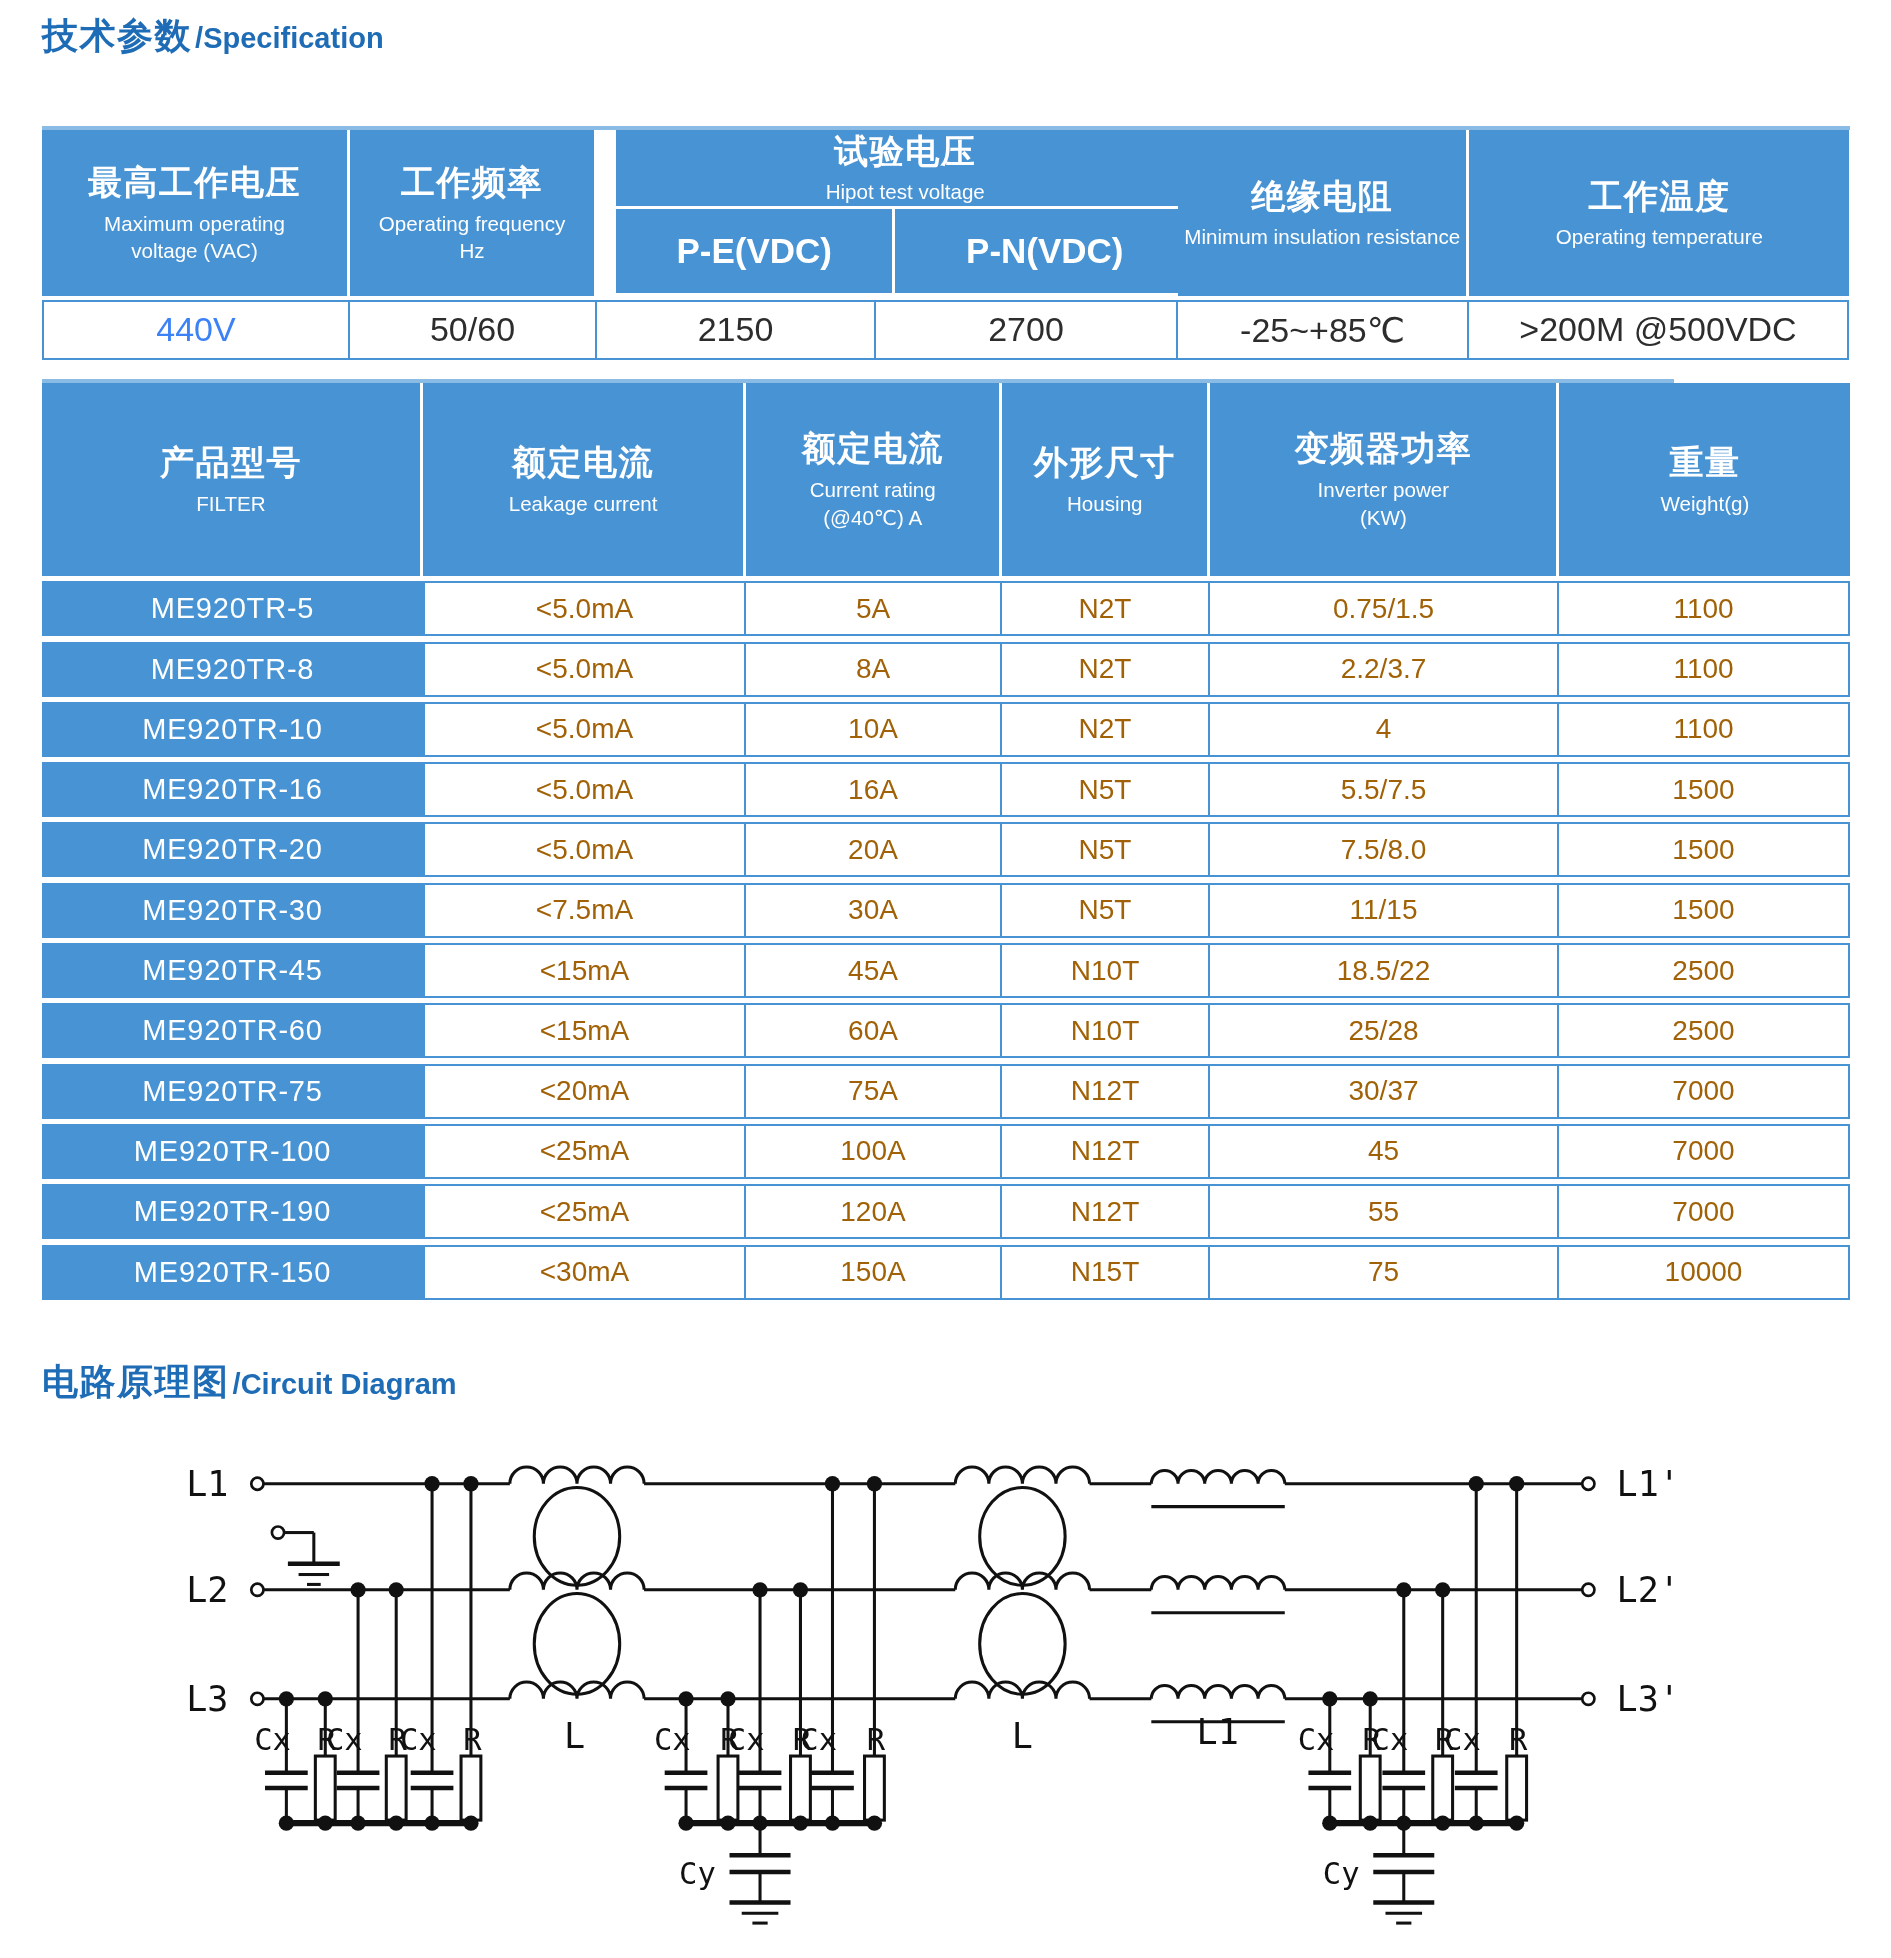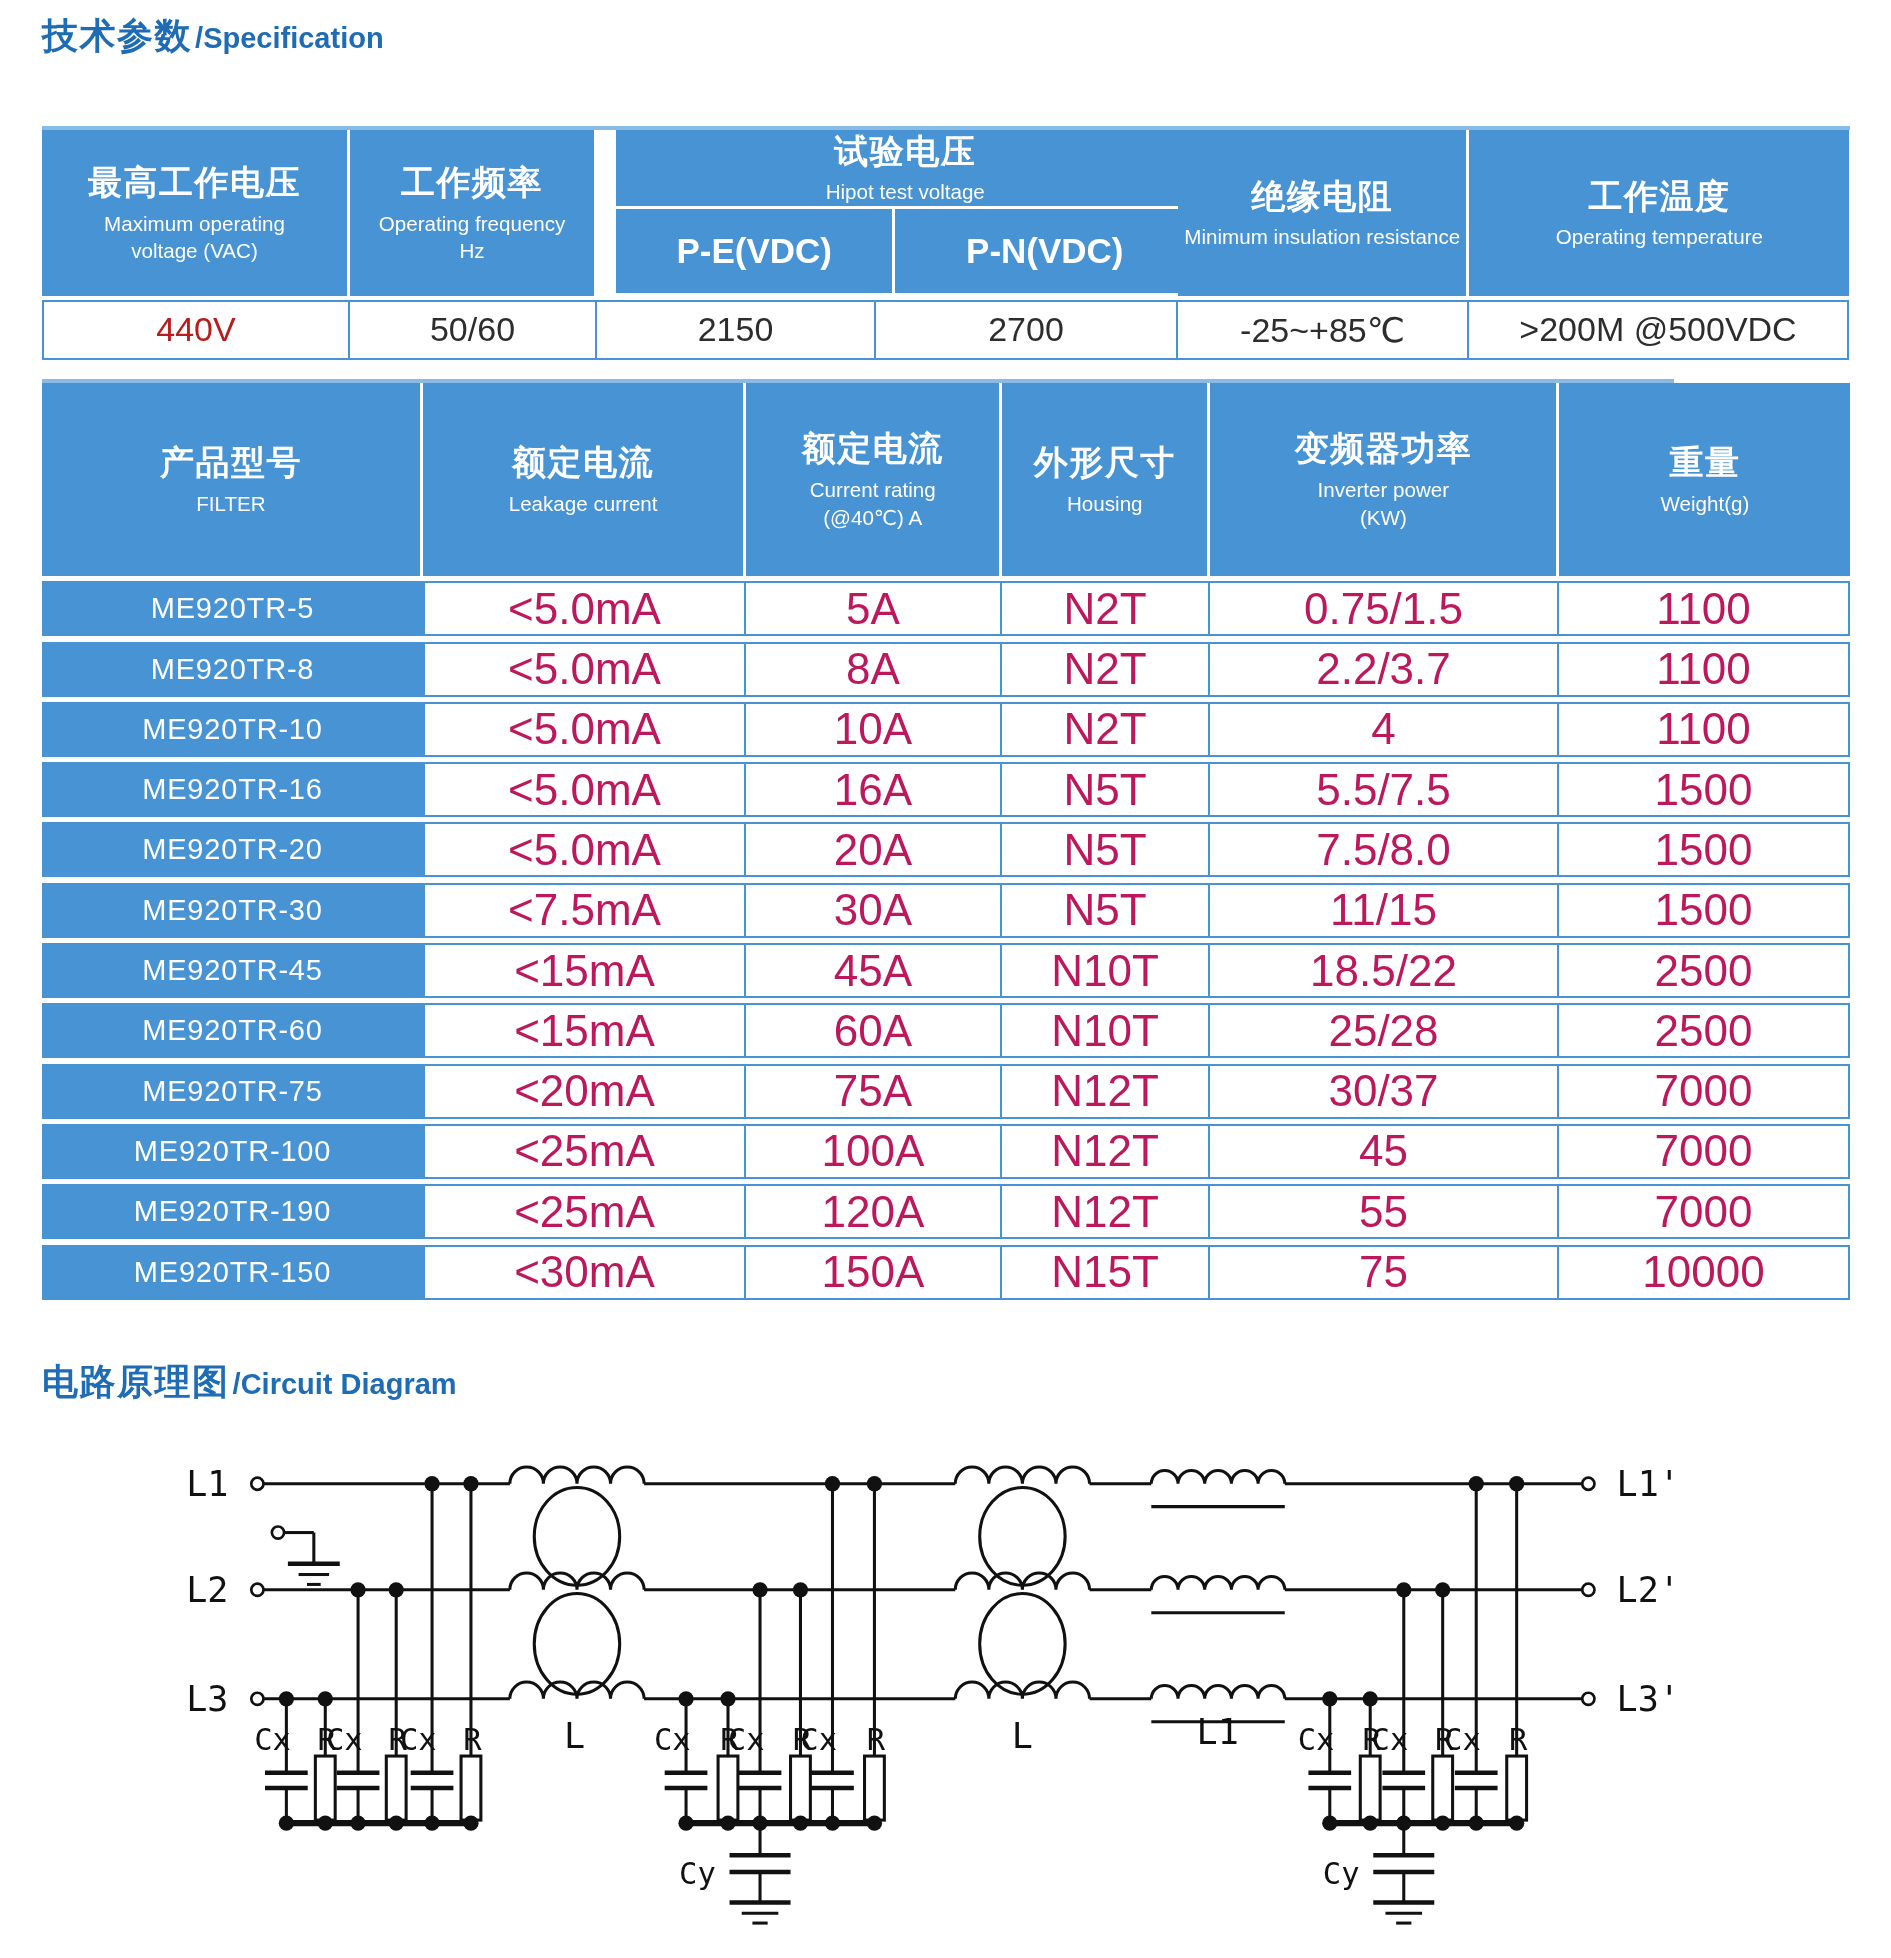--- a/index.html
+++ b/index.html
@@ -25,33 +25,33 @@
             grid-template-columns:276px 299px;column-gap:3.1px;height:100%;padding-left:19px;}
   .t1-hipot .span2{grid-column:1 / span 2;}
   .h-sub{background:#4793d3;color:#fff;display:flex;align-items:center;justify-content:center;
          font-size:35px;font-weight:bold;}
   .t1-row{display:grid;grid-template-columns:308px 247px 279px 302px 291px 380px;
           height:60px;margin-top:3.8px;}
   .t1-row .cell{box-sizing:border-box;border:2.3px solid #4793d3;border-left:none;
                 background:#fff;display:flex;align-items:center;justify-content:center;
                 font-size:34px;color:#2d2d2d;}
   .t1-row .cell:first-child{border-left:2.3px solid #4793d3;}
-  .t1-row .accent{color:#b91c1c;}
+  .t1-row .accent{color:#3b82f6;}
 
   
   .tbl2{position:absolute;left:42px;top:379px;width:1632px;}
   .t2-head{display:grid;grid-template-columns:378px 320px 253px 205px 346px 291px;
            column-gap:3.1px;height:193px;border-top:4.6px solid #8abbe5;margin-bottom:5.3px;}
   .t2-body{}
   .t2-row{display:grid;grid-template-columns:381px 323px 256px 208px 349px 291px;
           height:55px;margin-bottom:5.3px;}
   .t2-row .model{background:#4793d3;color:#fff;font-size:29px;letter-spacing:0.8px;
                  display:flex;align-items:center;justify-content:center;}
   .t2-row .data{box-sizing:border-box;background:#fff;border:2.3px solid #4793d3;border-left:none;
-                font-size:44px;color:#be185d;display:flex;align-items:center;justify-content:center;}
+                font-size:28px;color:#a16207;display:flex;align-items:center;justify-content:center;}
   .t2-row .data.first{border-left:2.3px solid #4793d3;}
 
   
   .circuit{position:absolute;left:114px;top:1434px;width:1678px;height:519px;}
   .w{stroke:#111;stroke-width:4;fill:none;}
   .thick{stroke:#111;stroke-width:8;fill:none;}
   .plate{stroke:#111;stroke-width:6;fill:none;}
   .term{fill:#fff;stroke:#111;stroke-width:3.5;}
   .dot{fill:#111;stroke:none;}
   .lbl{font-family:"DejaVu Sans Mono","Liberation Mono",monospace;fill:#111;}

